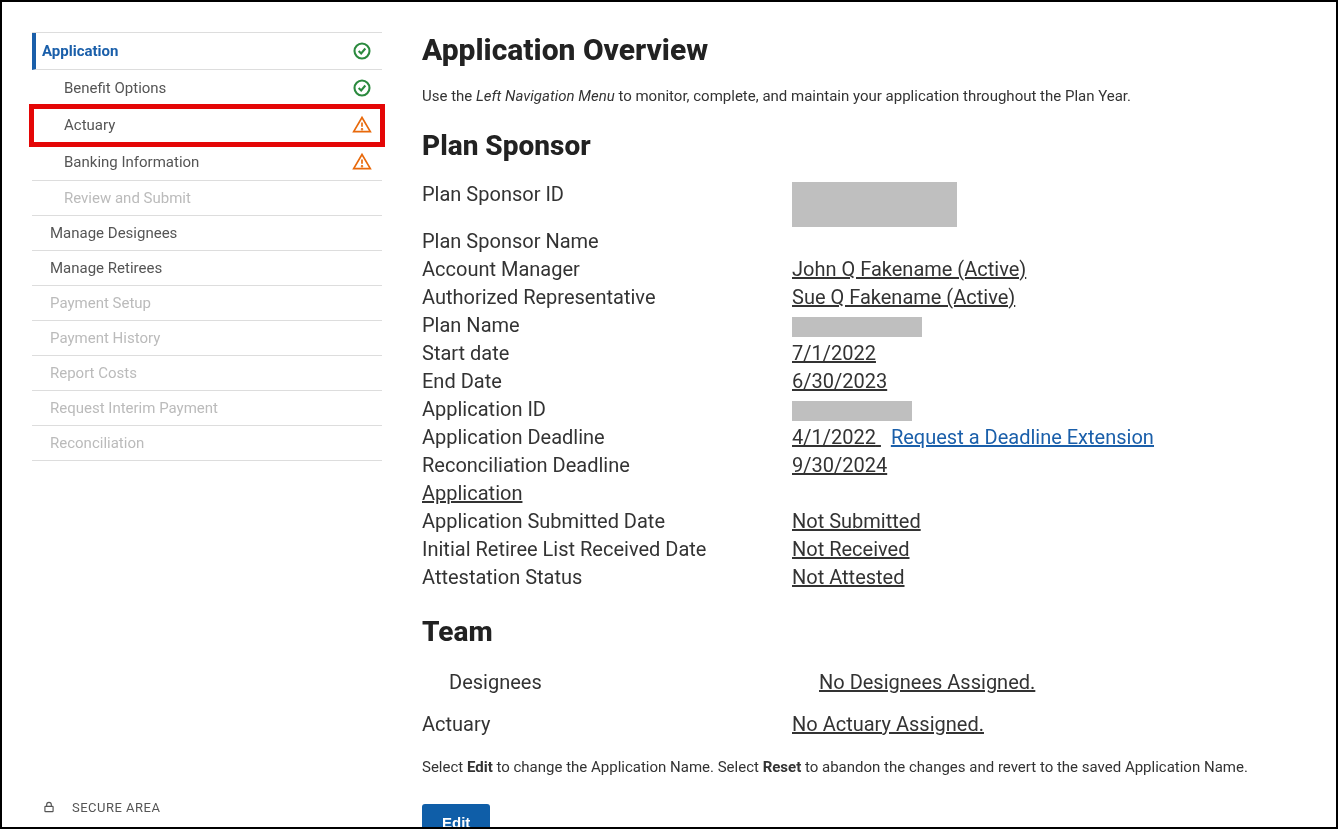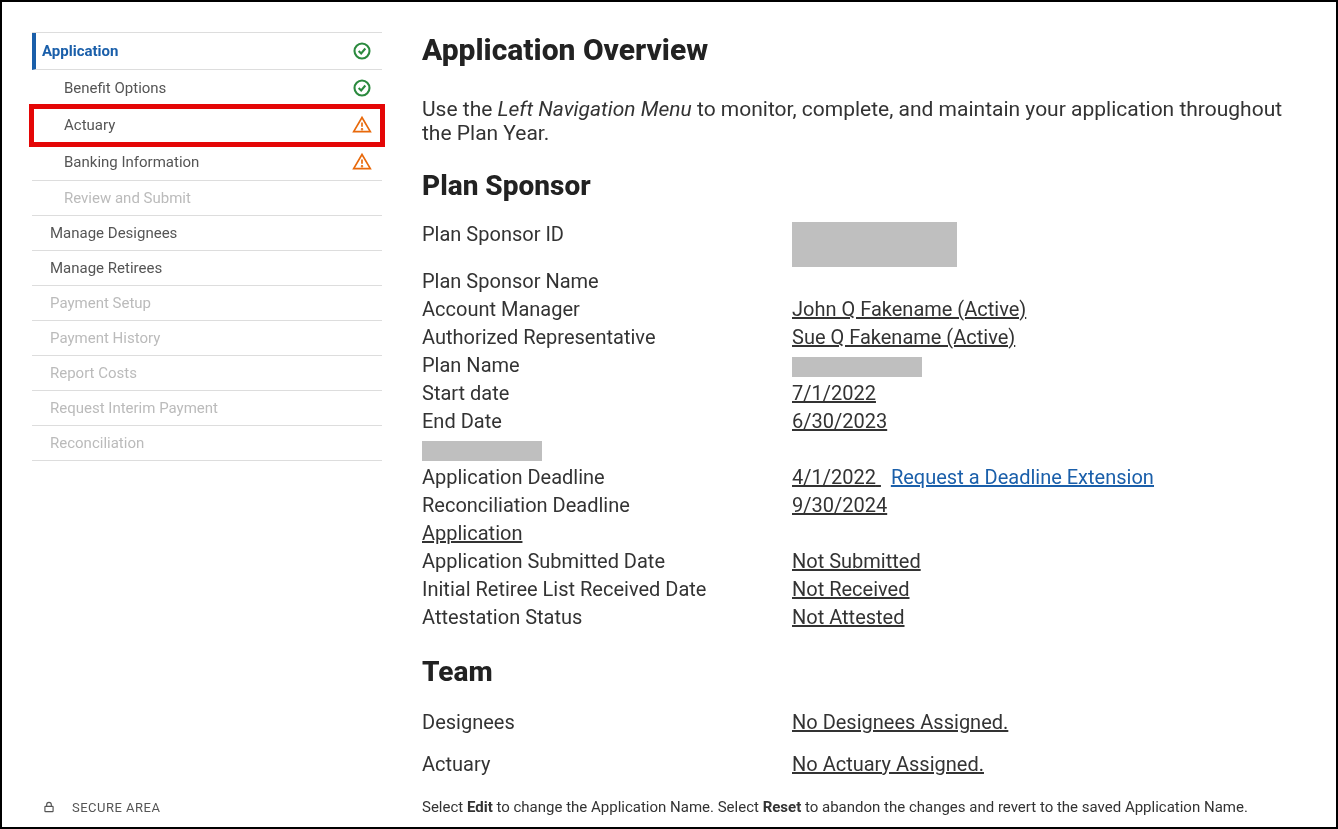--- a/index.html
+++ b/index.html
@@ -66,31 +66,31 @@
   .icon-check svg { stroke: #2b8a3e; }
   .icon-warn svg { stroke: #e8690b; fill: none; }
   .main {
     flex: 1;
     padding-left: 10px;
   }
   h1 {
     font-size: 30px;
     font-weight: 800;
     color: #222;
-    margin-bottom: 30px;
+    margin-bottom: 20px;
   }
   h2 {
     font-size: 28px;
     font-weight: 800;
     color: #222;
     margin-top: 24px;
     margin-bottom: 18px;
   }
   .intro {
-    font-size: 21px;
+    font-size: 15px;
     color: #333;
     margin-bottom: 10px;
   }
   .intro em { font-style: italic; }
   .field-row {
     display: flex;
     padding: 2px 0;
     font-size: 20px;
   }
   .field-label {
@@ -248,20 +248,21 @@
     </div>
     <div class="field-row">
       <div class="field-label">Start date</div>
       <div class="field-value">7/1/2022</div>
     </div>
     <div class="field-row">
       <div class="field-label">End Date</div>
       <div class="field-value">6/30/2023</div>
     </div>
     <div class="field-row">
+      <div class="field-label">Application ID</div>
       <div class="field-value"><span class="redacted w3"></span></div>
     </div>
     <div class="field-row">
       <div class="field-label">Application Deadline</div>
       <div class="field-value">
         <span>4/1/2022</span>
         <a class="link">Request a Deadline Extension</a>
       </div>
     </div>
     <div class="field-row">
@@ -279,21 +280,21 @@
       <div class="field-label">Initial Retiree List Received Date</div>
       <div class="field-value">Not Received</div>
     </div>
     <div class="field-row">
       <div class="field-label">Attestation Status</div>
       <div class="field-value">Not Attested</div>
     </div>
 
     <h2>Team</h2>
 
-    <div class="field-row" style="padding:4px 0;">
+    <div class="field-row" style="padding:4px 0;margin-left:27px;">
       <div class="field-label">Designees</div>
       <div class="field-value">No Designees Assigned.</div>
     </div>
     <div class="field-row" style="padding:14px 0 4px 0;">
       <div class="field-label">Actuary</div>
       <div class="field-value">No Actuary Assigned.</div>
     </div>
 
     <p class="instruction">
       <span>Select </span><strong>Edit</strong><span> to change the Application Name. Select </span><strong>Reset</strong><span> to abandon the changes and revert to the saved Application Name.</span>

